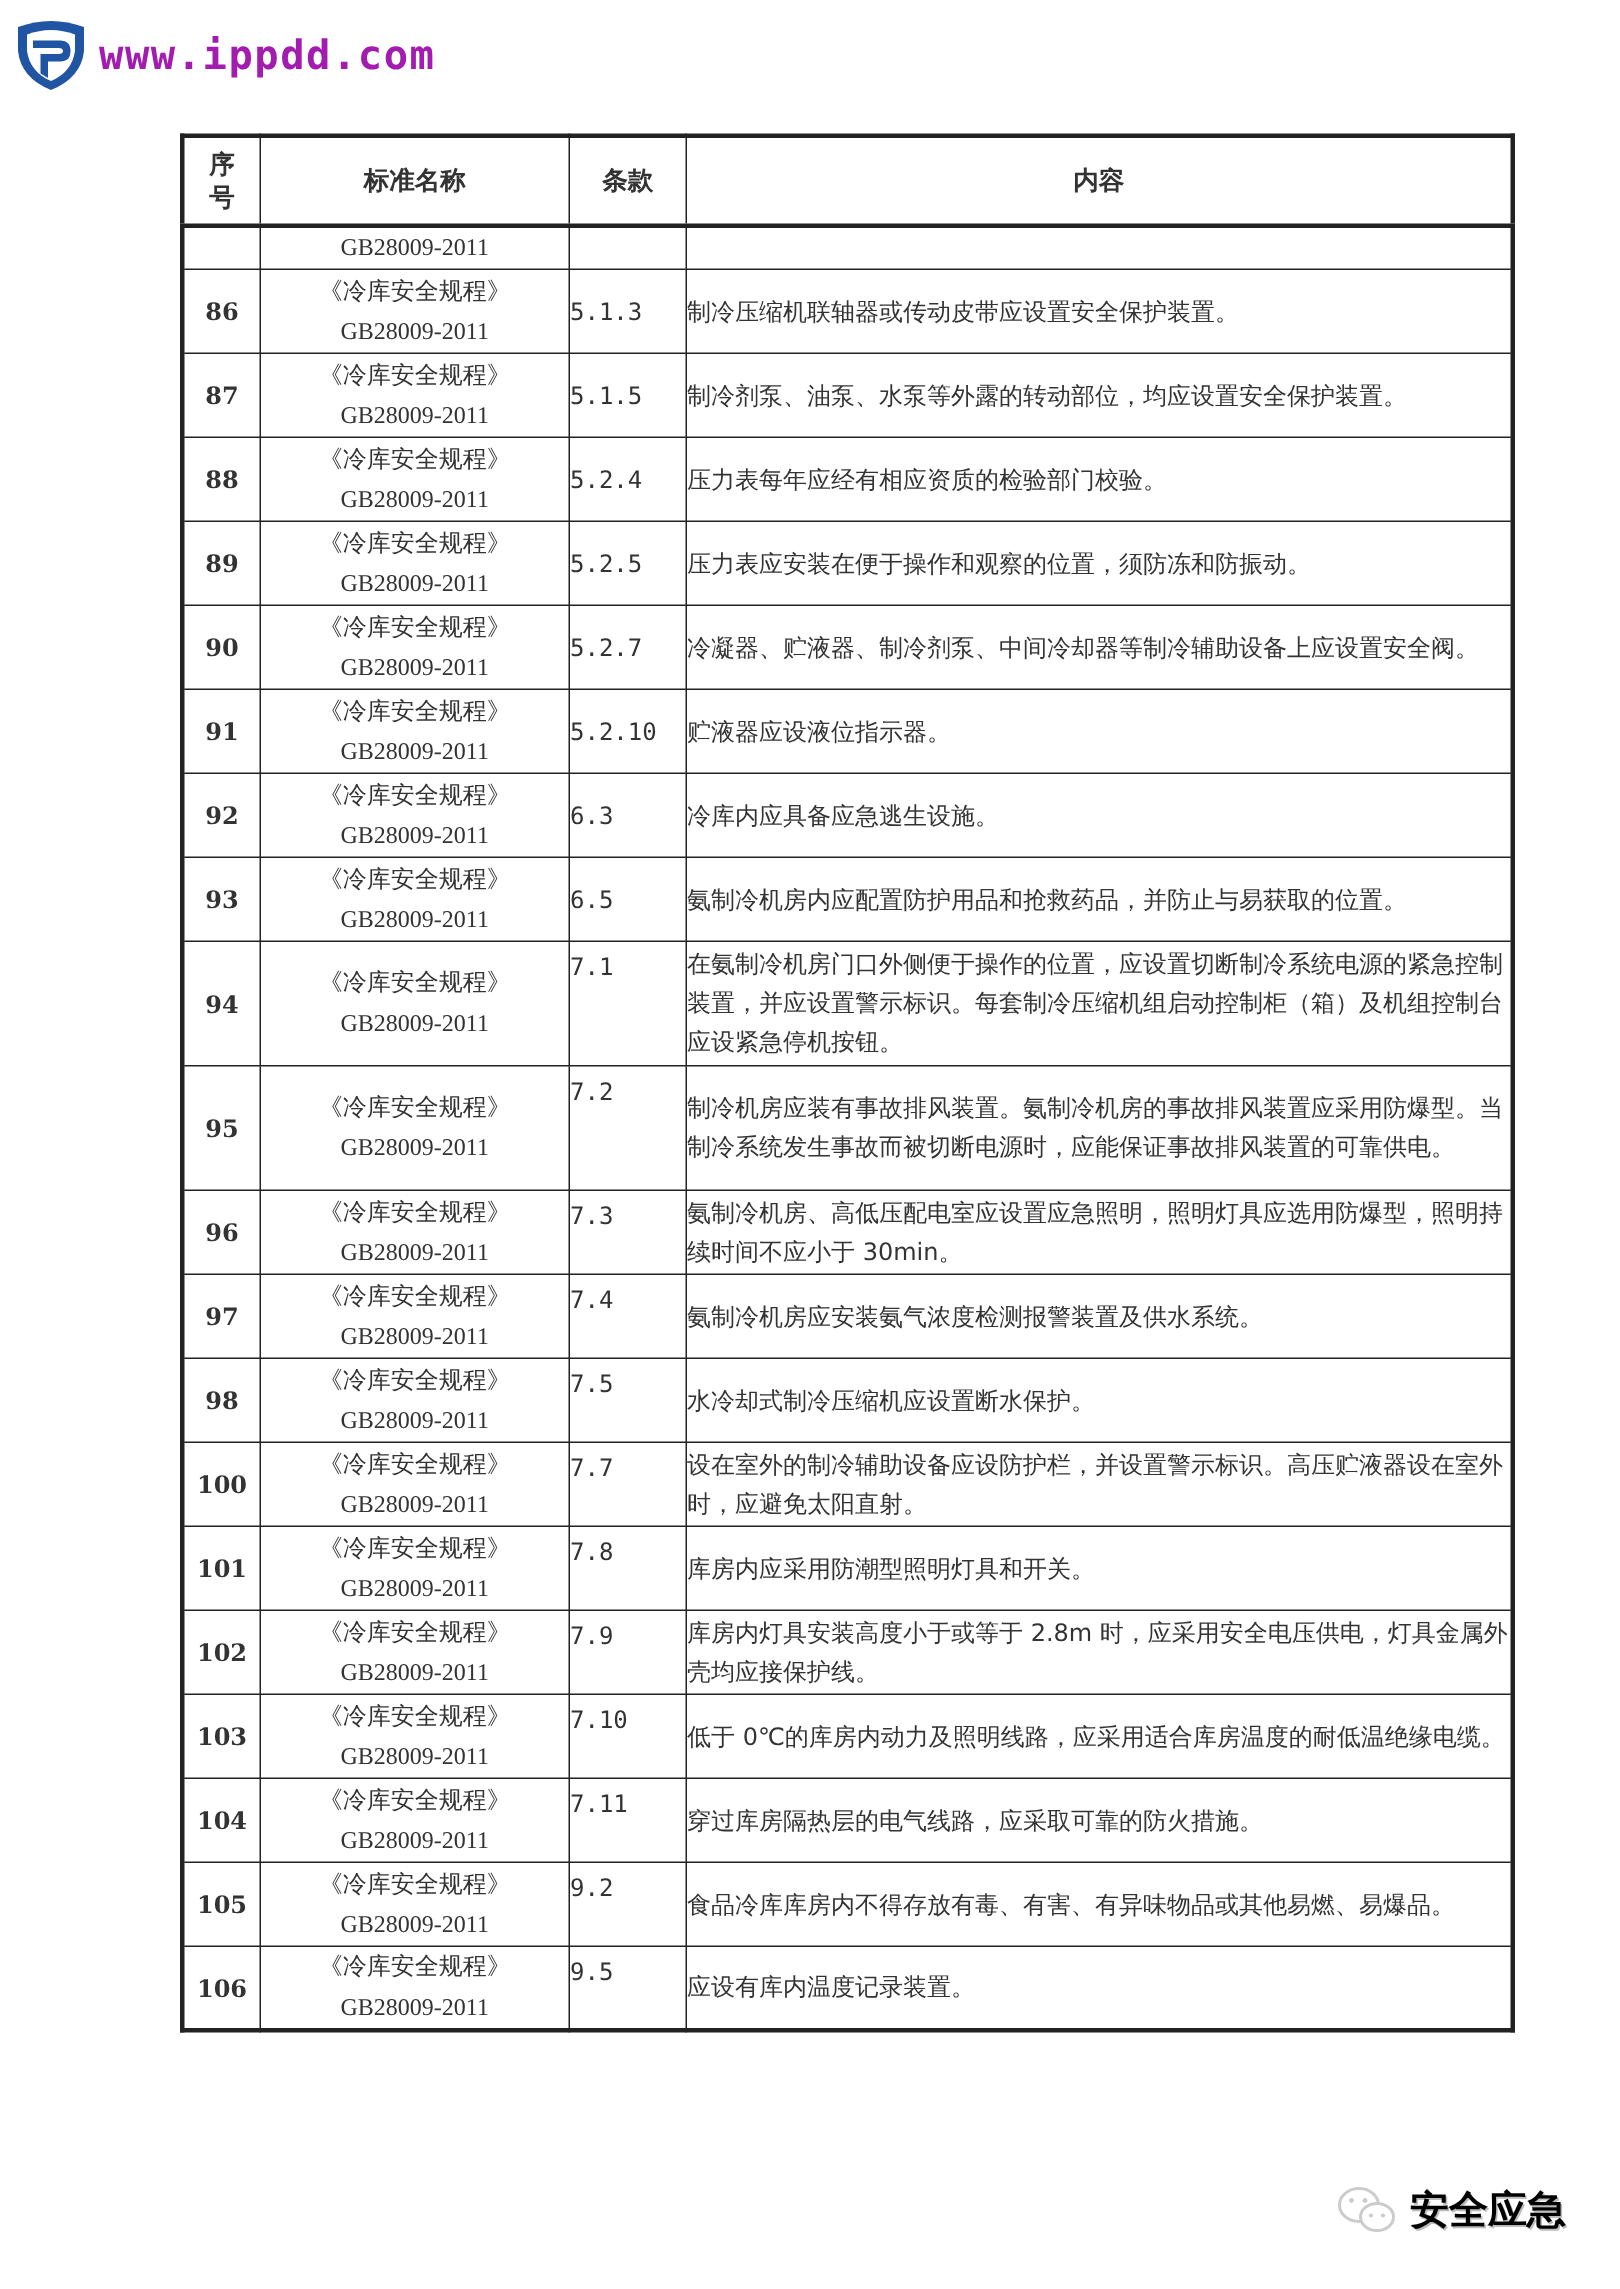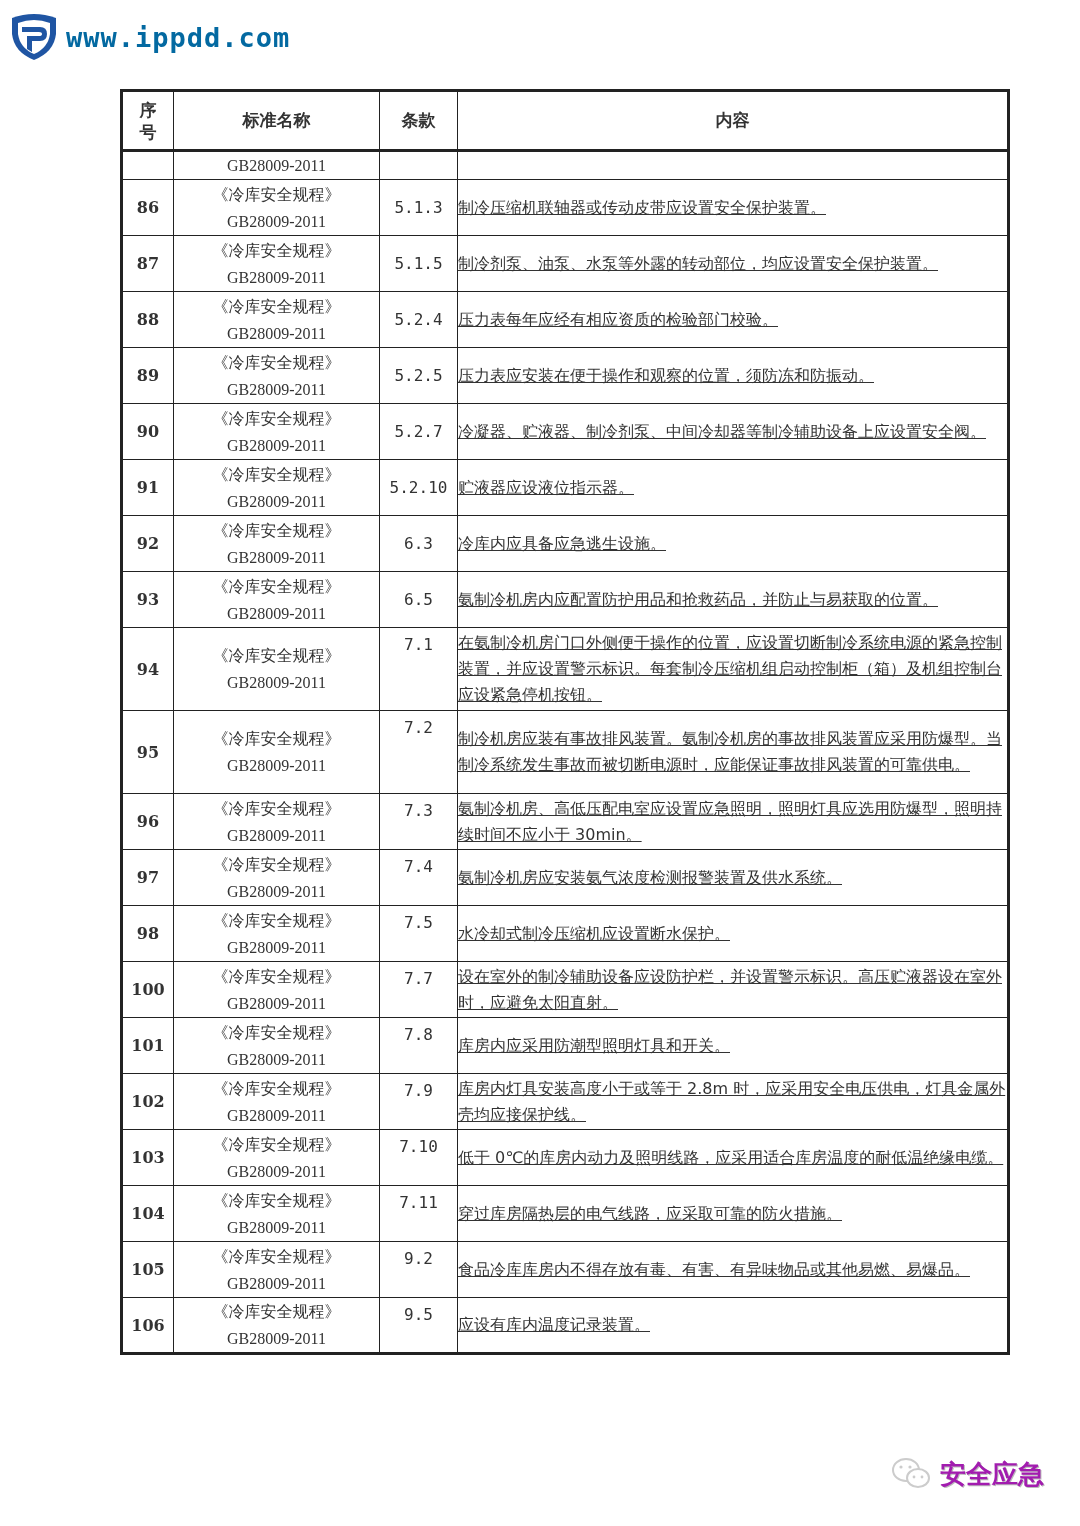--- a/index.html
+++ b/index.html
@@ -6,21 +6,21 @@
   body {
     width: 1080px; height: 1526px; background: #ffffff; position: relative; overflow: hidden;
     font-family: "DejaVu Serif", serif; color: #222;
   }
   .header-logo {
     position: absolute; left: 8px; top: 12px; display: flex; align-items: center; gap: 6px;
   }
   .logo-shield { width: 52px; height: 50px; }
   .logo-text {
     font-family: "DejaVu Sans Mono", monospace; font-weight: bold; font-size: 27px;
-    color: #0369a1; letter-spacing: 1px;
+    color: #a21caf; letter-spacing: 1px;
   }
   table.std {
     position: absolute; left: 120px; top: 89px; width: 890px;
     border-collapse: collapse; border: 3px solid #222;
     table-layout: fixed;
   }
   table.std td, table.std th {
     border: 1.5px solid #222; padding: 0;
     font-size: 16px; color: #333;
   }
@@ -29,27 +29,27 @@
     border-bottom: 3px solid #222;
   }
   col.c-no { width: 52px; }
   col.c-name { width: 206px; }
   col.c-clause { width: 78px; }
   col.c-content { width: auto; }
   td.no {
     text-align: center; font-weight: bold; font-size: 19px; font-family: "DejaVu Serif", serif; color: #111;
   }
   td.name { text-align: center; line-height: 27px; font-family: "Liberation Serif", serif; font-size: 16px; color: #444; }
-  td.clause { text-align: center; font-family: "DejaVu Sans Mono", monospace; font-size: 15px; color: #555; }
+  td.clause { text-align: left; font-family: "DejaVu Sans Mono", monospace; font-size: 15px; color: #555; }
   td.clause.top { vertical-align: top; padding-top: 7px; }
-  td.content { padding: 0 8px; line-height: 26px; font-size: 16.5px; color: #333; font-family: "DejaVu Sans", sans-serif; text-decoration: underline; }
+  td.content { padding: 0 8px; line-height: 26px; font-size: 16.5px; color: #333; font-family: "DejaVu Sans", sans-serif; }
   th .hdr-no { display: block; line-height: 22px; }
   .watermark {
-    position: absolute; right: 36px; bottom: 34px; display: flex; align-items: flex-end; gap: 6px;
-    color: #a21caf; font-family: "DejaVu Sans", sans-serif; font-size: 26px; font-weight: bold;
+    position: absolute; right: 36px; bottom: 34px; display: flex; align-items: flex-start; gap: 6px;
+    color: #000000; font-family: "DejaVu Sans", sans-serif; font-size: 26px; font-weight: bold;
     text-shadow: 1px 1px 0 #bbb;
   }
   .wechat-icon { width: 44px; height: 36px; }
 </style>
 </head>
 <body>
 
 <div class="header-logo">
   <svg class="logo-shield" viewBox="0 0 52 50">
     <path d="M4 6 Q26 -2 48 6 L48 22 Q46 40 26 48 Q6 40 4 22 Z" fill="#1f55a3"></path>

